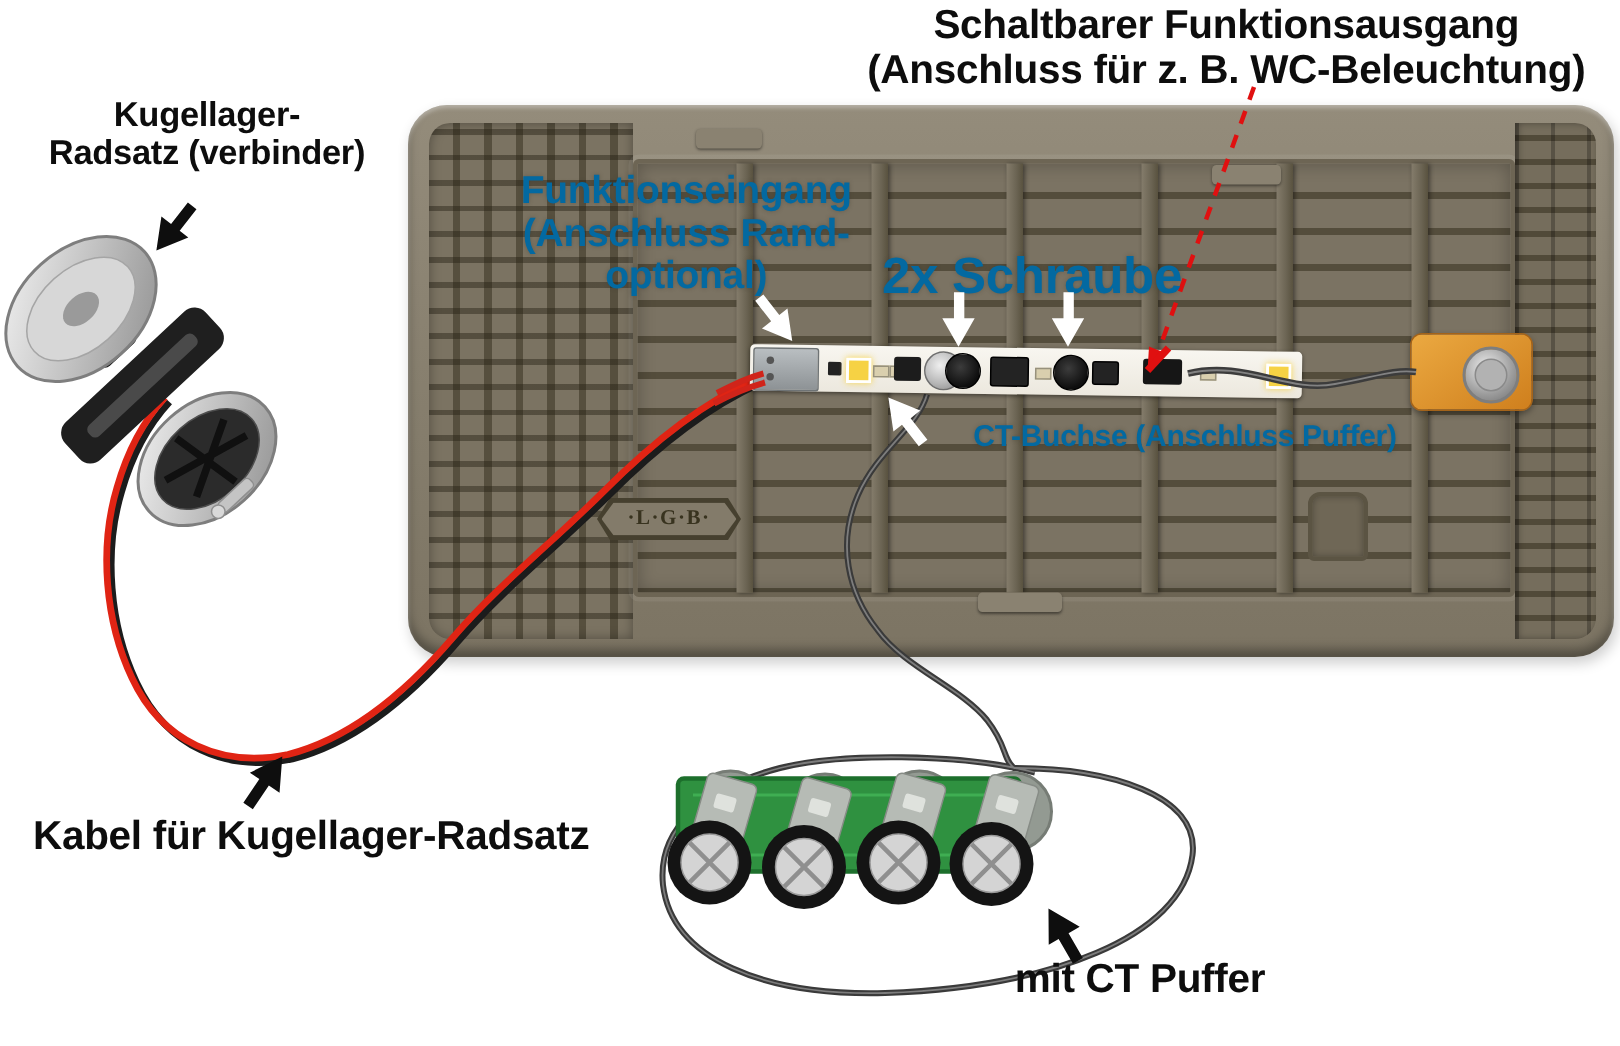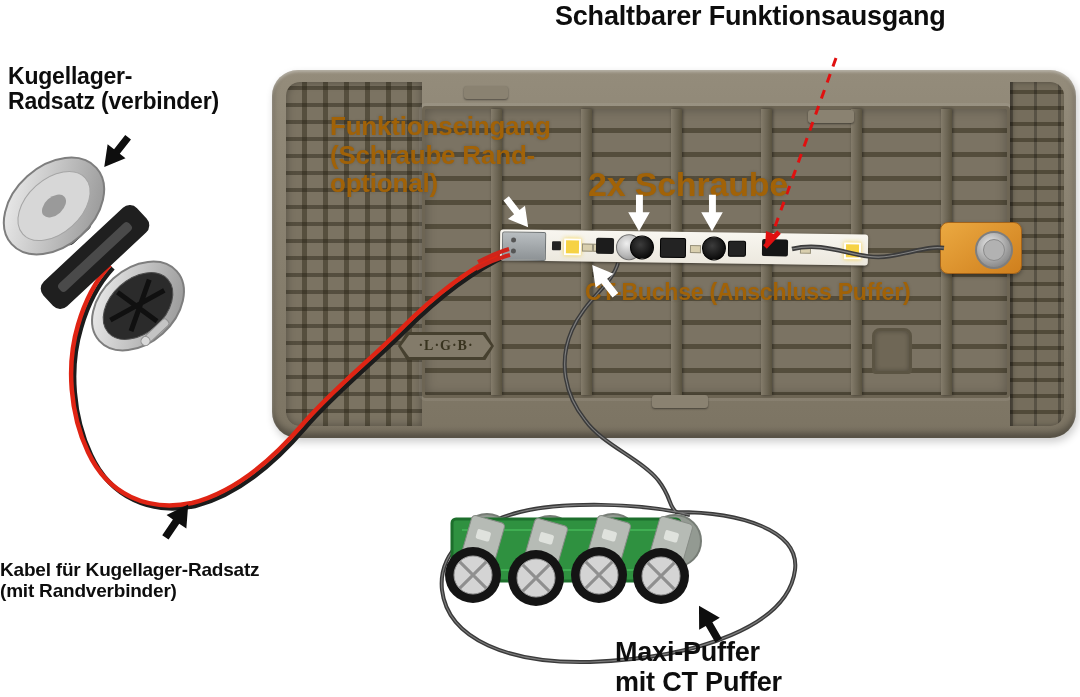--- a/index.html
+++ b/index.html
@@ -65,23 +65,23 @@
        border:1px solid #a3631a;box-shadow:0 2px 4px rgba(0,0,0,.35);}
   .block-screw{position:absolute;left:34px;top:8px;width:34px;height:34px;border-radius:50%;
        background:radial-gradient(circle at 40% 35%,#ececec,#9c9c9c 60%,#6f6f6f);border:2px solid #7e7e7e;}
   .block-screw-inner{position:absolute;inset:6px;border-radius:50%;background:#b2b2b2;border:1px solid #8a8a8a;}
 
   
   .overlay{position:absolute;left:0;top:0;z-index:2;pointer-events:none;}
   .overlay-top{position:absolute;left:0;top:0;z-index:4;pointer-events:none;}
 
   
-  .lbl{position:absolute;z-index:5;font-weight:700;line-height:1.1;
+  .lbl{position:absolute;z-index:5;font-weight:700;line-height:1.1;text-align:center;
        color:#0d0d0d;letter-spacing:-.2px;}
-  .lbl.white{color:#a16207;text-shadow:0 0 3px rgba(60,55,40,.35);}
+  .lbl.white{color:#0369a1;text-shadow:0 0 3px rgba(60,55,40,.35);}
 
   
   .arrow{position:absolute;z-index:5;}
   .arrow svg{display:block;}
   .arrow.white svg path{fill:#ffffff;}
   .arrow.black svg path{fill:#0e0e0e;}
 </style>
 </head>
 <body>
 
@@ -249,44 +249,43 @@
     </g>
     <g>
       <path d="M836 58 L772 235" fill="none" stroke="#e01010" stroke-width="3" stroke-dasharray="9 8"></path>
       <polygon points="765,247 776,235 766,231" fill="#e01010"></polygon>
       <path d="M765 247 L779 232" stroke="#e01010" stroke-width="5"></path>
     </g>
   </svg>
 
   <div class="lbl" style="left:555px;top:2px;width:525px;font-size:27px">
     <div>Schaltbarer Funktionsausgang</div>
+    <div>(Anschluss für z. B. WC-Beleuchtung)</div>
   </div>
 
   <div class="lbl" style="left:8px;top:64px;width:260px;font-size:23px">
     <div>Kugellager-</div>
     <div>Radsatz (verbinder)</div>
   </div>
 
   <div class="lbl white" style="left:330px;top:112px;width:255px;font-size:26px;z-index:5">
     <div>Funktionseingang</div>
-    <div>(Schraube Rand-</div>
+    <div>(Anschluss Rand-</div>
     <div>optional)</div>
   </div>
 
   <div class="lbl white" style="left:588px;top:166px;font-size:34px">2x Schraube</div>
 
-  <div class="lbl white" style="left:585px;top:280px;width:410px;font-size:23px;text-align:left">CT-Buchse (Anschluss Puffer)</div>
-
-  <div class="lbl" style="left:0;top:560px;width:415px;font-size:19px">
+  <div class="lbl white" style="left:585px;top:280px;width:410px;font-size:20px;text-align:center">CT-Buchse (Anschluss Puffer)</div>
+
+  <div class="lbl" style="left:0;top:543px;width:415px;font-size:27px">
     <div>Kabel für Kugellager-Radsatz</div>
-    <div>(mit Randverbinder)</div>
   </div>
 
   <div class="lbl" style="left:615px;top:638px;width:290px;font-size:27px">
-    <div>Maxi-Puffer</div>
     <div>mit CT Puffer</div>
   </div>
 
   <div class="arrow black" style="left:96px;top:132px;transform:rotate(38deg)">
     <svg width="40" height="40" viewBox="0 0 44 44">
         <path d="M18.5 1 H26.5 V21 H34.5 L22 43 L9.5 21 H18.5 Z"></path>
       </svg>
   </div>
   <div class="arrow white" style="left:498px;top:194px;transform:rotate(-38deg)">
     <svg width="38" height="38" viewBox="0 0 44 44">

